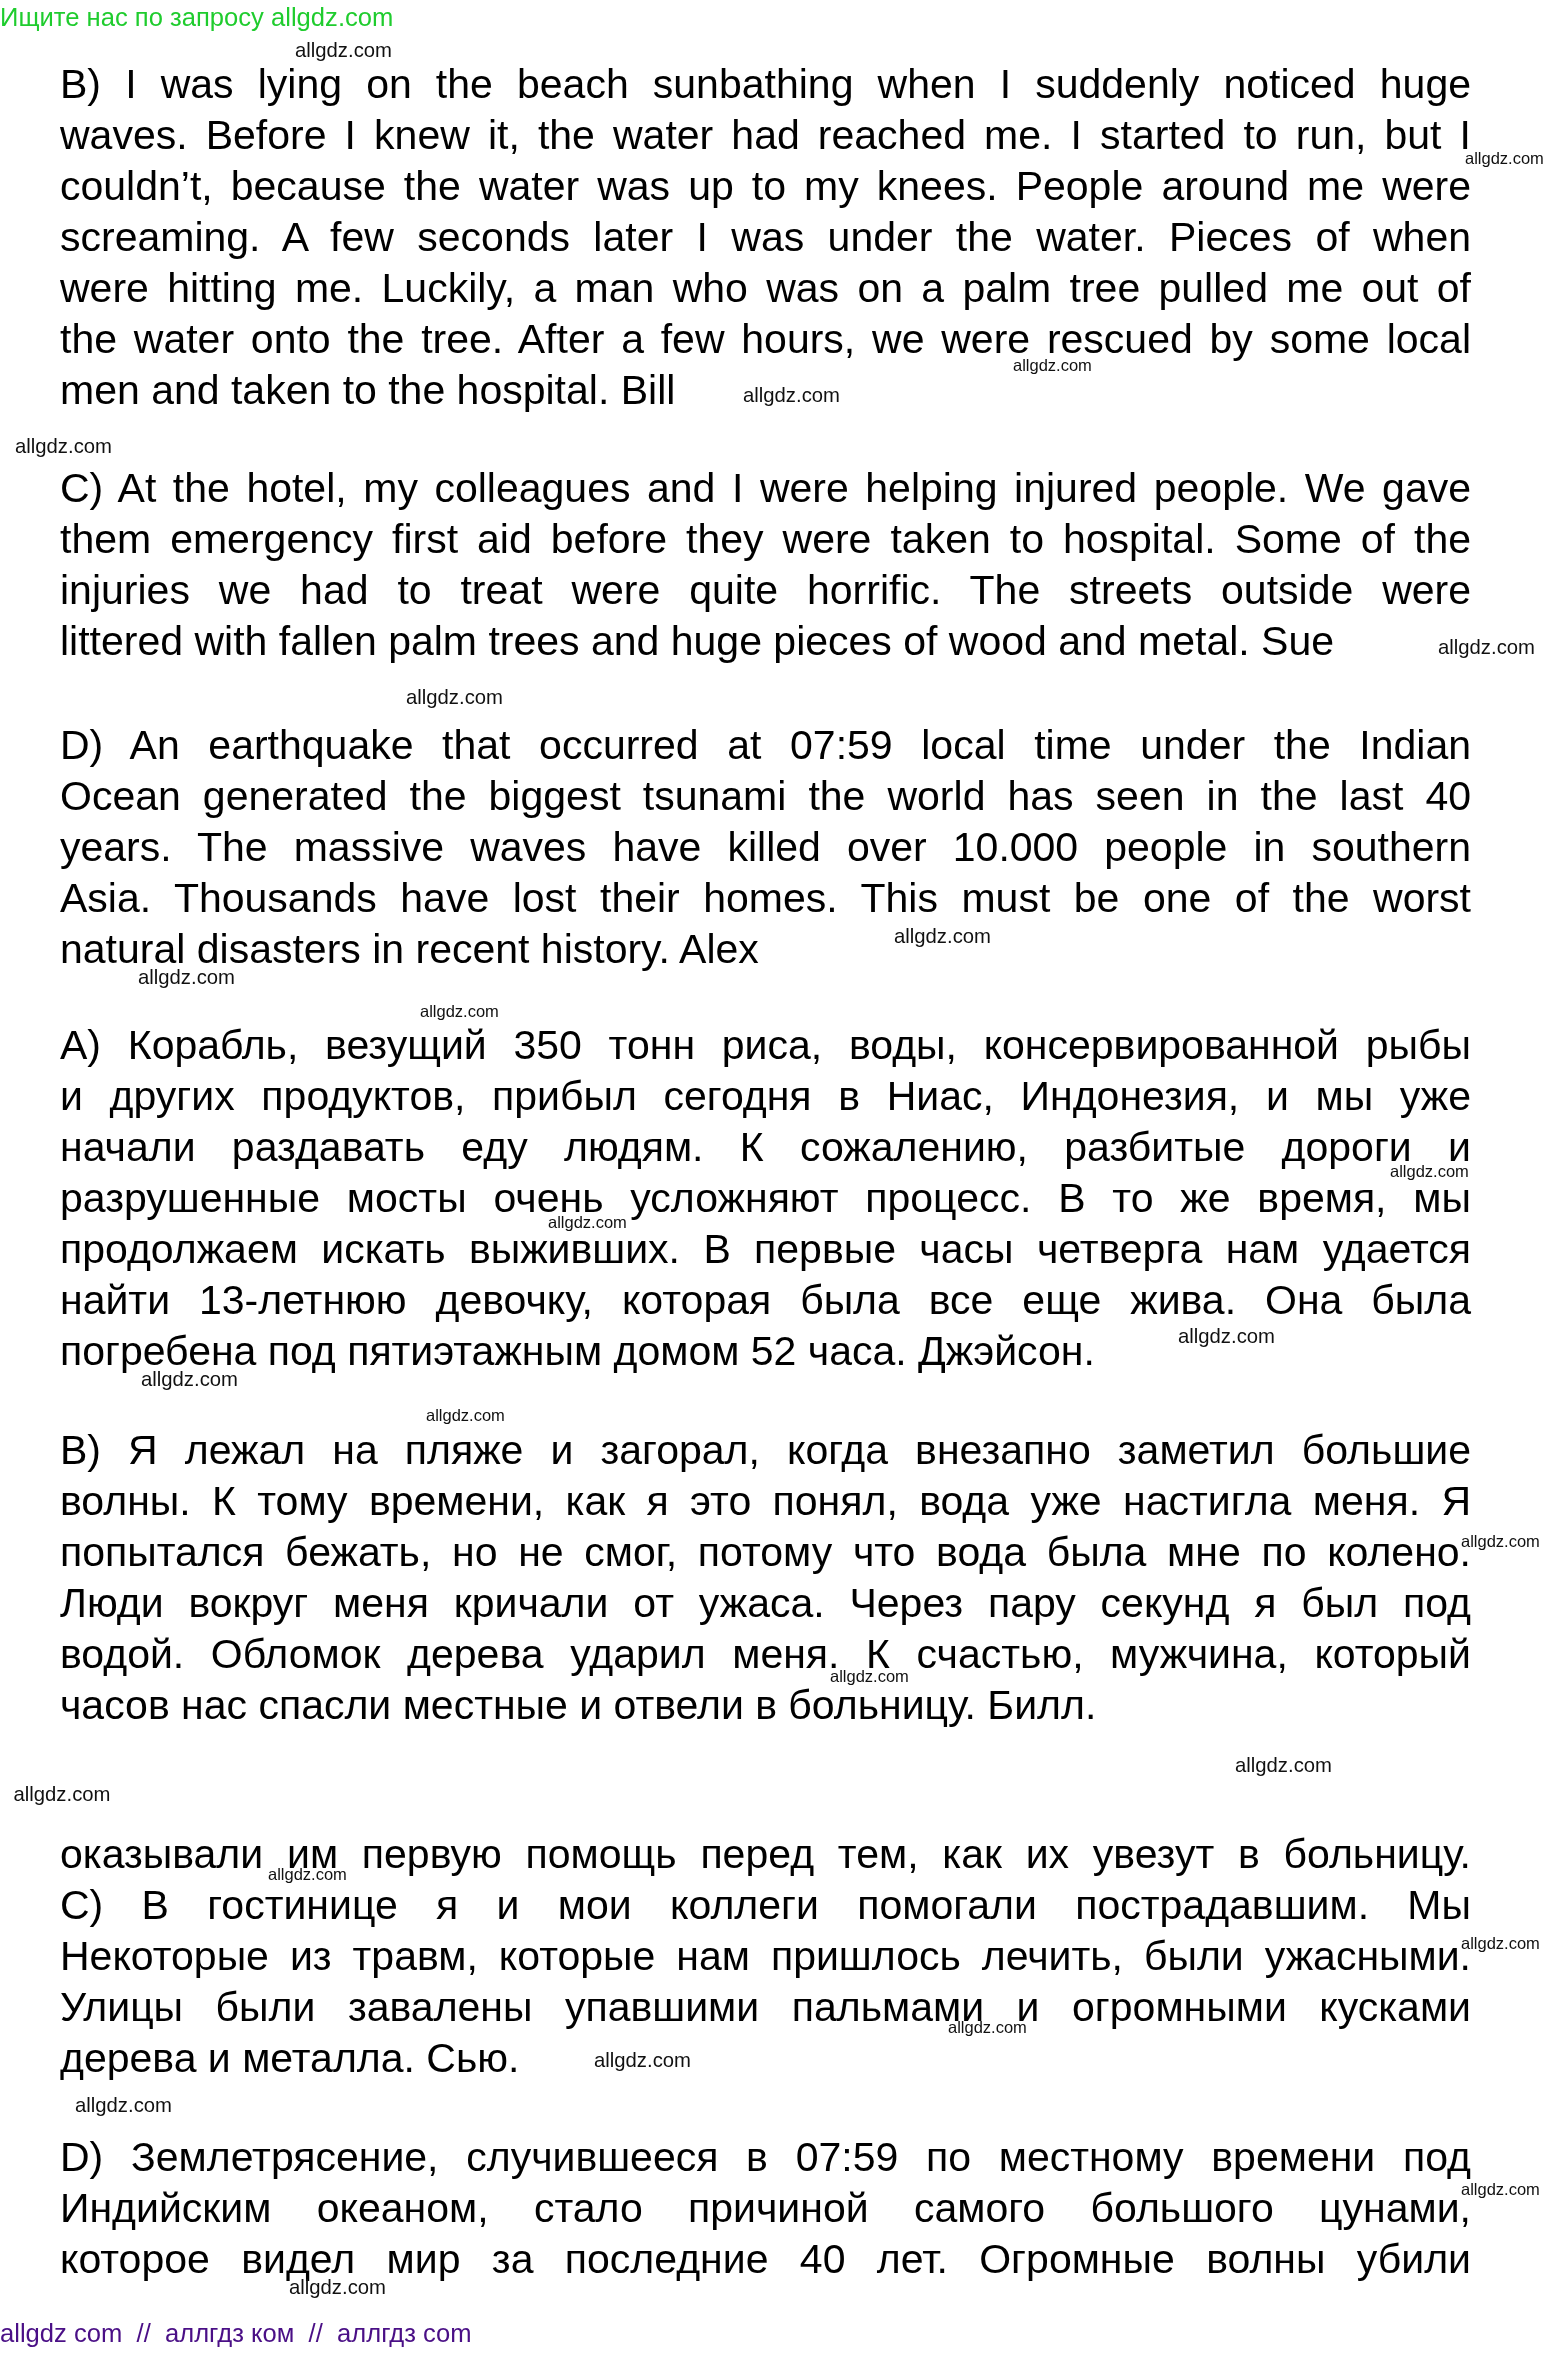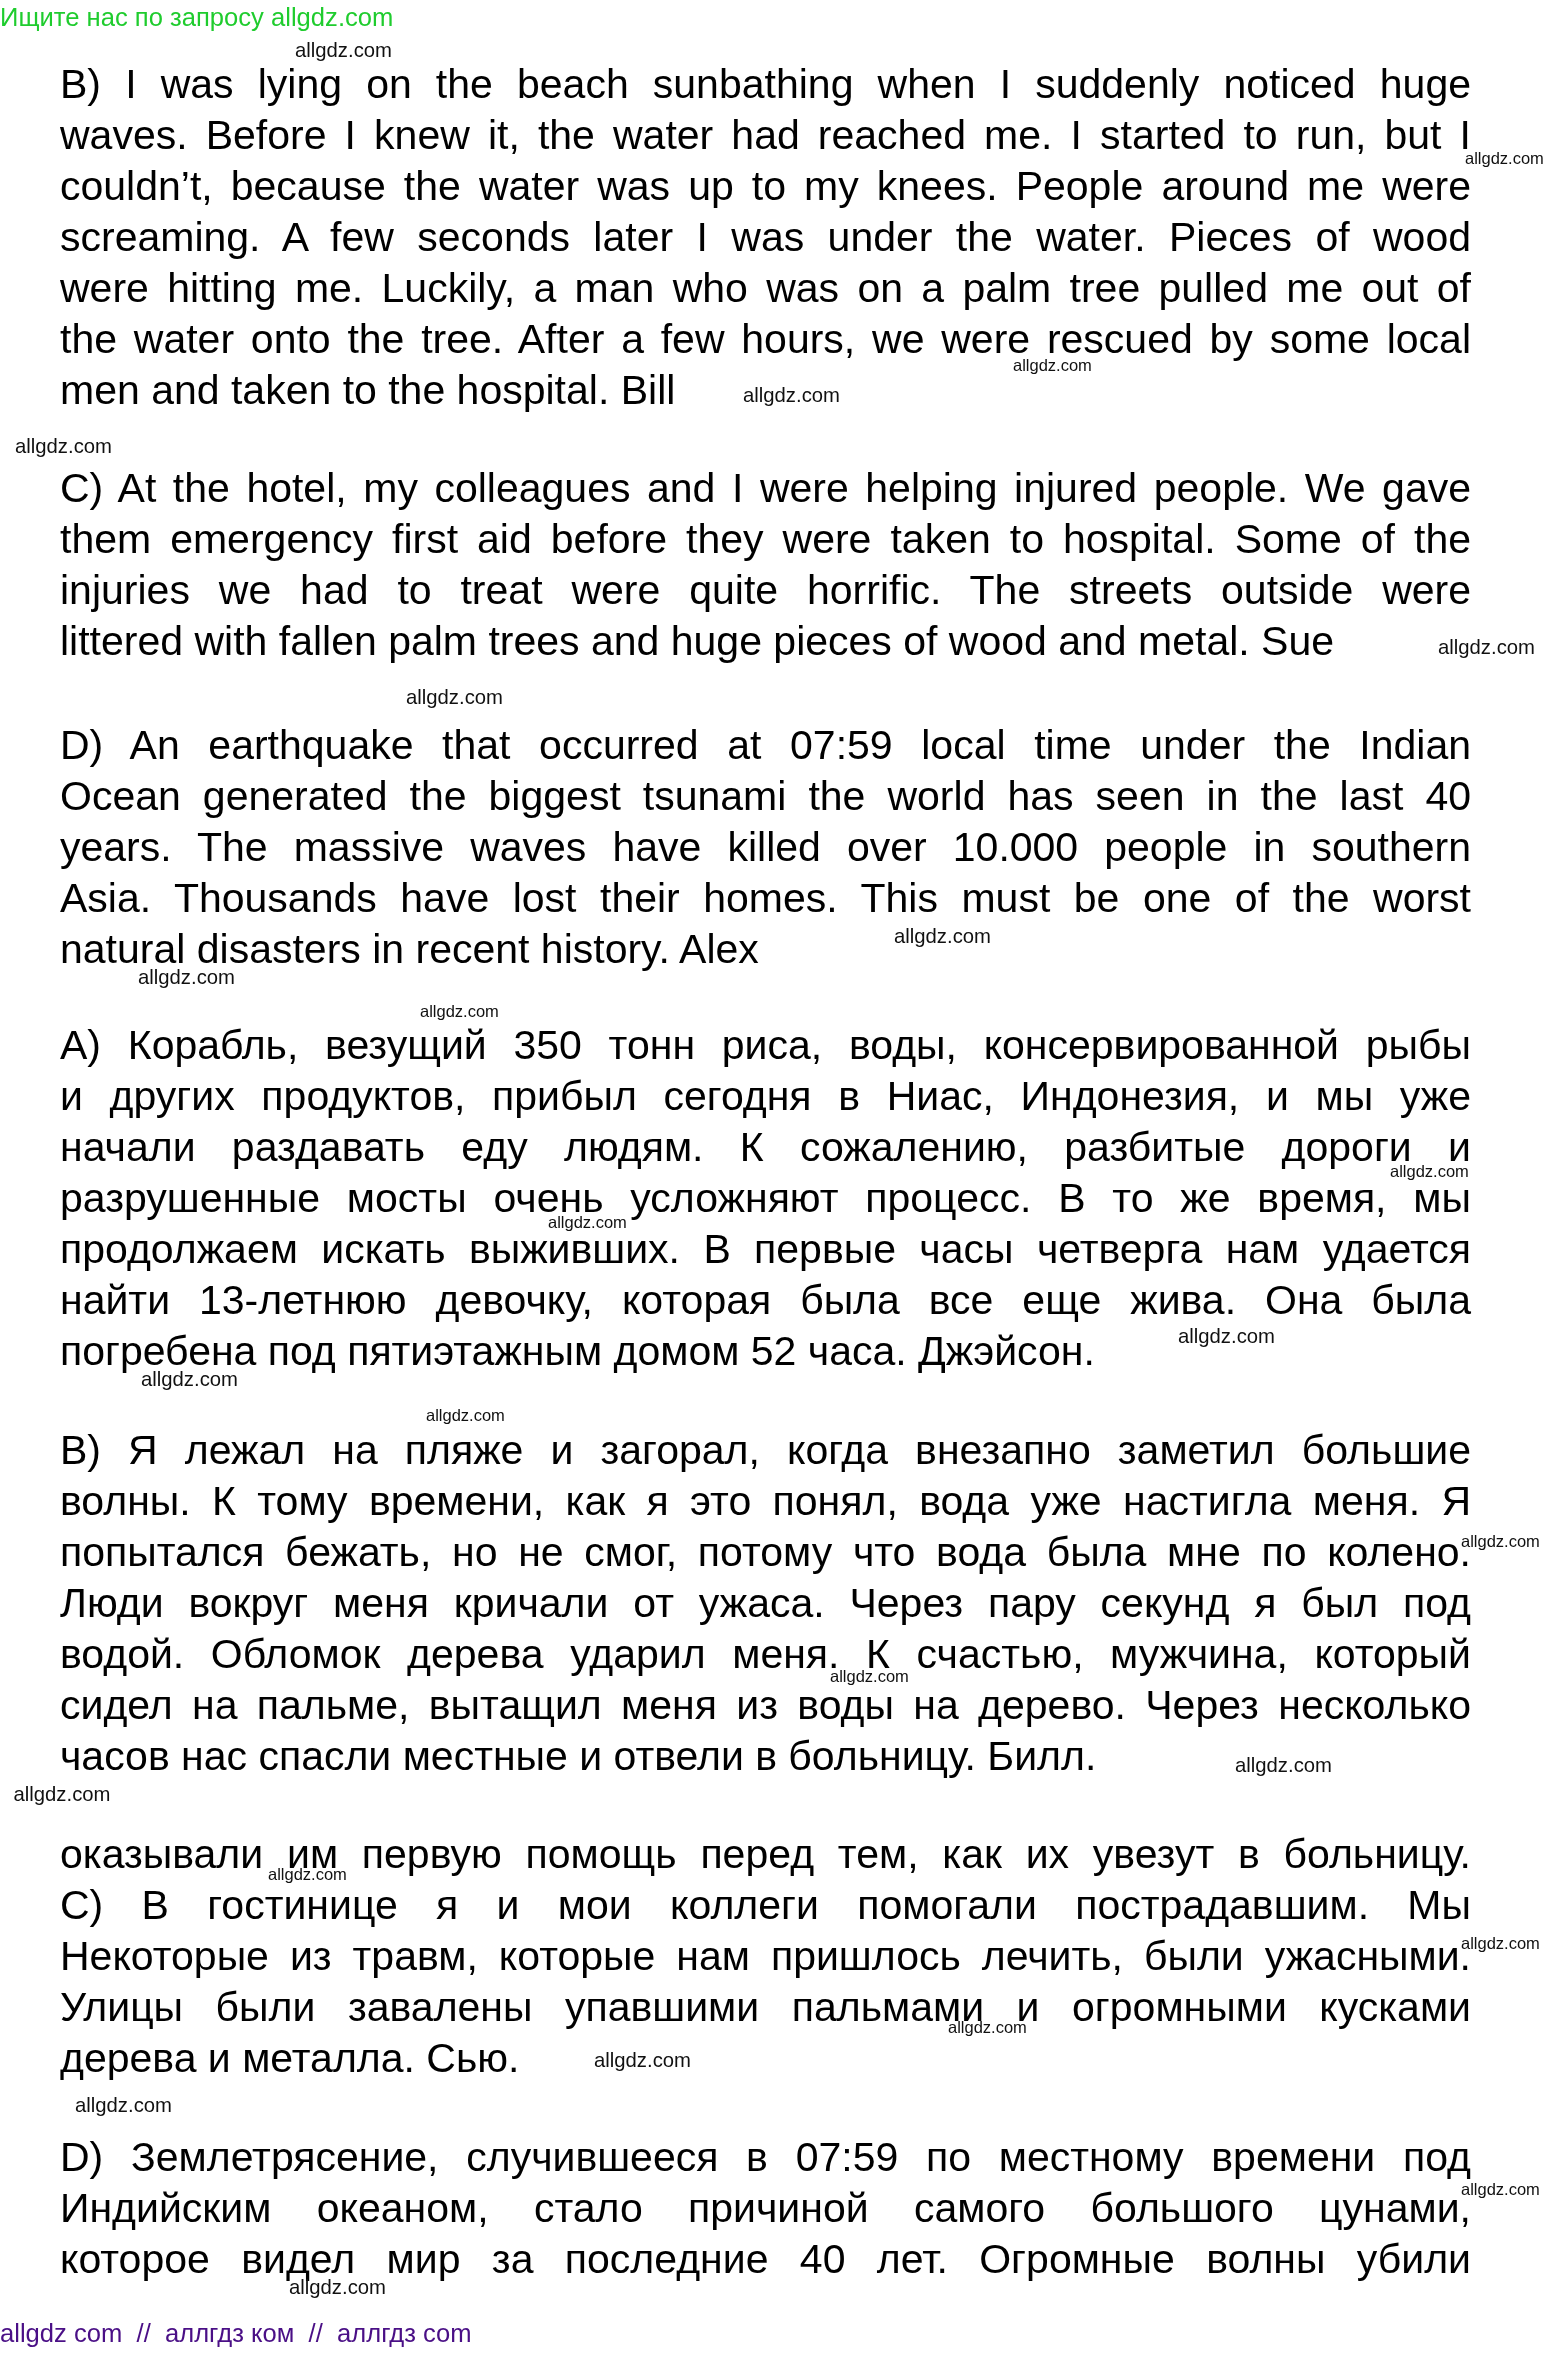--- a/index.html
+++ b/index.html
@@ -27,21 +27,21 @@
 </style>
 </head>
 <body>
 
 <div class="header-link">Ищите нас по запросу allgdz.com</div>
 
 <div class="para" style="top:59px">
   <span class="line">B) I was lying on the beach sunbathing when I suddenly noticed huge</span>
   <span class="line">waves. Before I knew it, the water had reached me. I started to run, but I</span>
   <span class="line">couldn’t, because the water was up to my knees. People around me were</span>
-  <span class="line">screaming. A few seconds later I was under the water. Pieces of wood</span>
+  <span class="line">screaming. A few seconds later I was under the water. Pieces of when</span>
   <span class="line">were hitting me. Luckily, a man who was on a palm tree pulled me out of</span>
   <span class="line">the water onto the tree. After a few hours, we were rescued by some local</span>
   <span class="line last">men and taken to the hospital. Bill</span>
 </div>
 
 <div class="para" style="top:463px">
   <span class="line">C) At the hotel, my colleagues and I were helping injured people. We gave</span>
   <span class="line">them emergency first aid before they were taken to hospital. Some of the</span>
   <span class="line">injuries we had to treat were quite horrific. The streets outside were</span>
   <span class="line last">littered with fallen palm trees and huge pieces of wood and metal. Sue</span>
@@ -64,21 +64,20 @@
   <span class="line">найти 13-летнюю девочку, которая была все еще жива. Она была</span>
   <span class="line last">погребена под пятиэтажным домом 52 часа. Джэйсон.</span>
 </div>
 
 <div class="para" style="top:1425px">
   <span class="line">B) Я лежал на пляже и загорал, когда внезапно заметил большие</span>
   <span class="line">волны. К тому времени, как я это понял, вода уже настигла меня. Я</span>
   <span class="line">попытался бежать, но не смог, потому что вода была мне по колено.</span>
   <span class="line">Люди вокруг меня кричали от ужаса. Через пару секунд я был под</span>
   <span class="line">водой. Обломок дерева ударил меня. К счастью, мужчина, который</span>
-  <span class="line">сидел на пальме, вытащил меня из воды на дерево. Через несколько</span>
   <span class="line last">часов нас спасли местные и отвели в больницу. Билл.</span>
 </div>
 
 <div class="para" style="top:1829px">
   <span class="line">оказывали им первую помощь перед тем, как их увезут в больницу.</span>
   <span class="line">C) В гостинице я и мои коллеги помогали пострадавшим. Мы</span>
   <span class="line">Некоторые из травм, которые нам пришлось лечить, были ужасными.</span>
   <span class="line">Улицы были завалены упавшими пальмами и огромными кусками</span>
   <span class="line last">дерева и металла. Сью.</span>
 </div>

